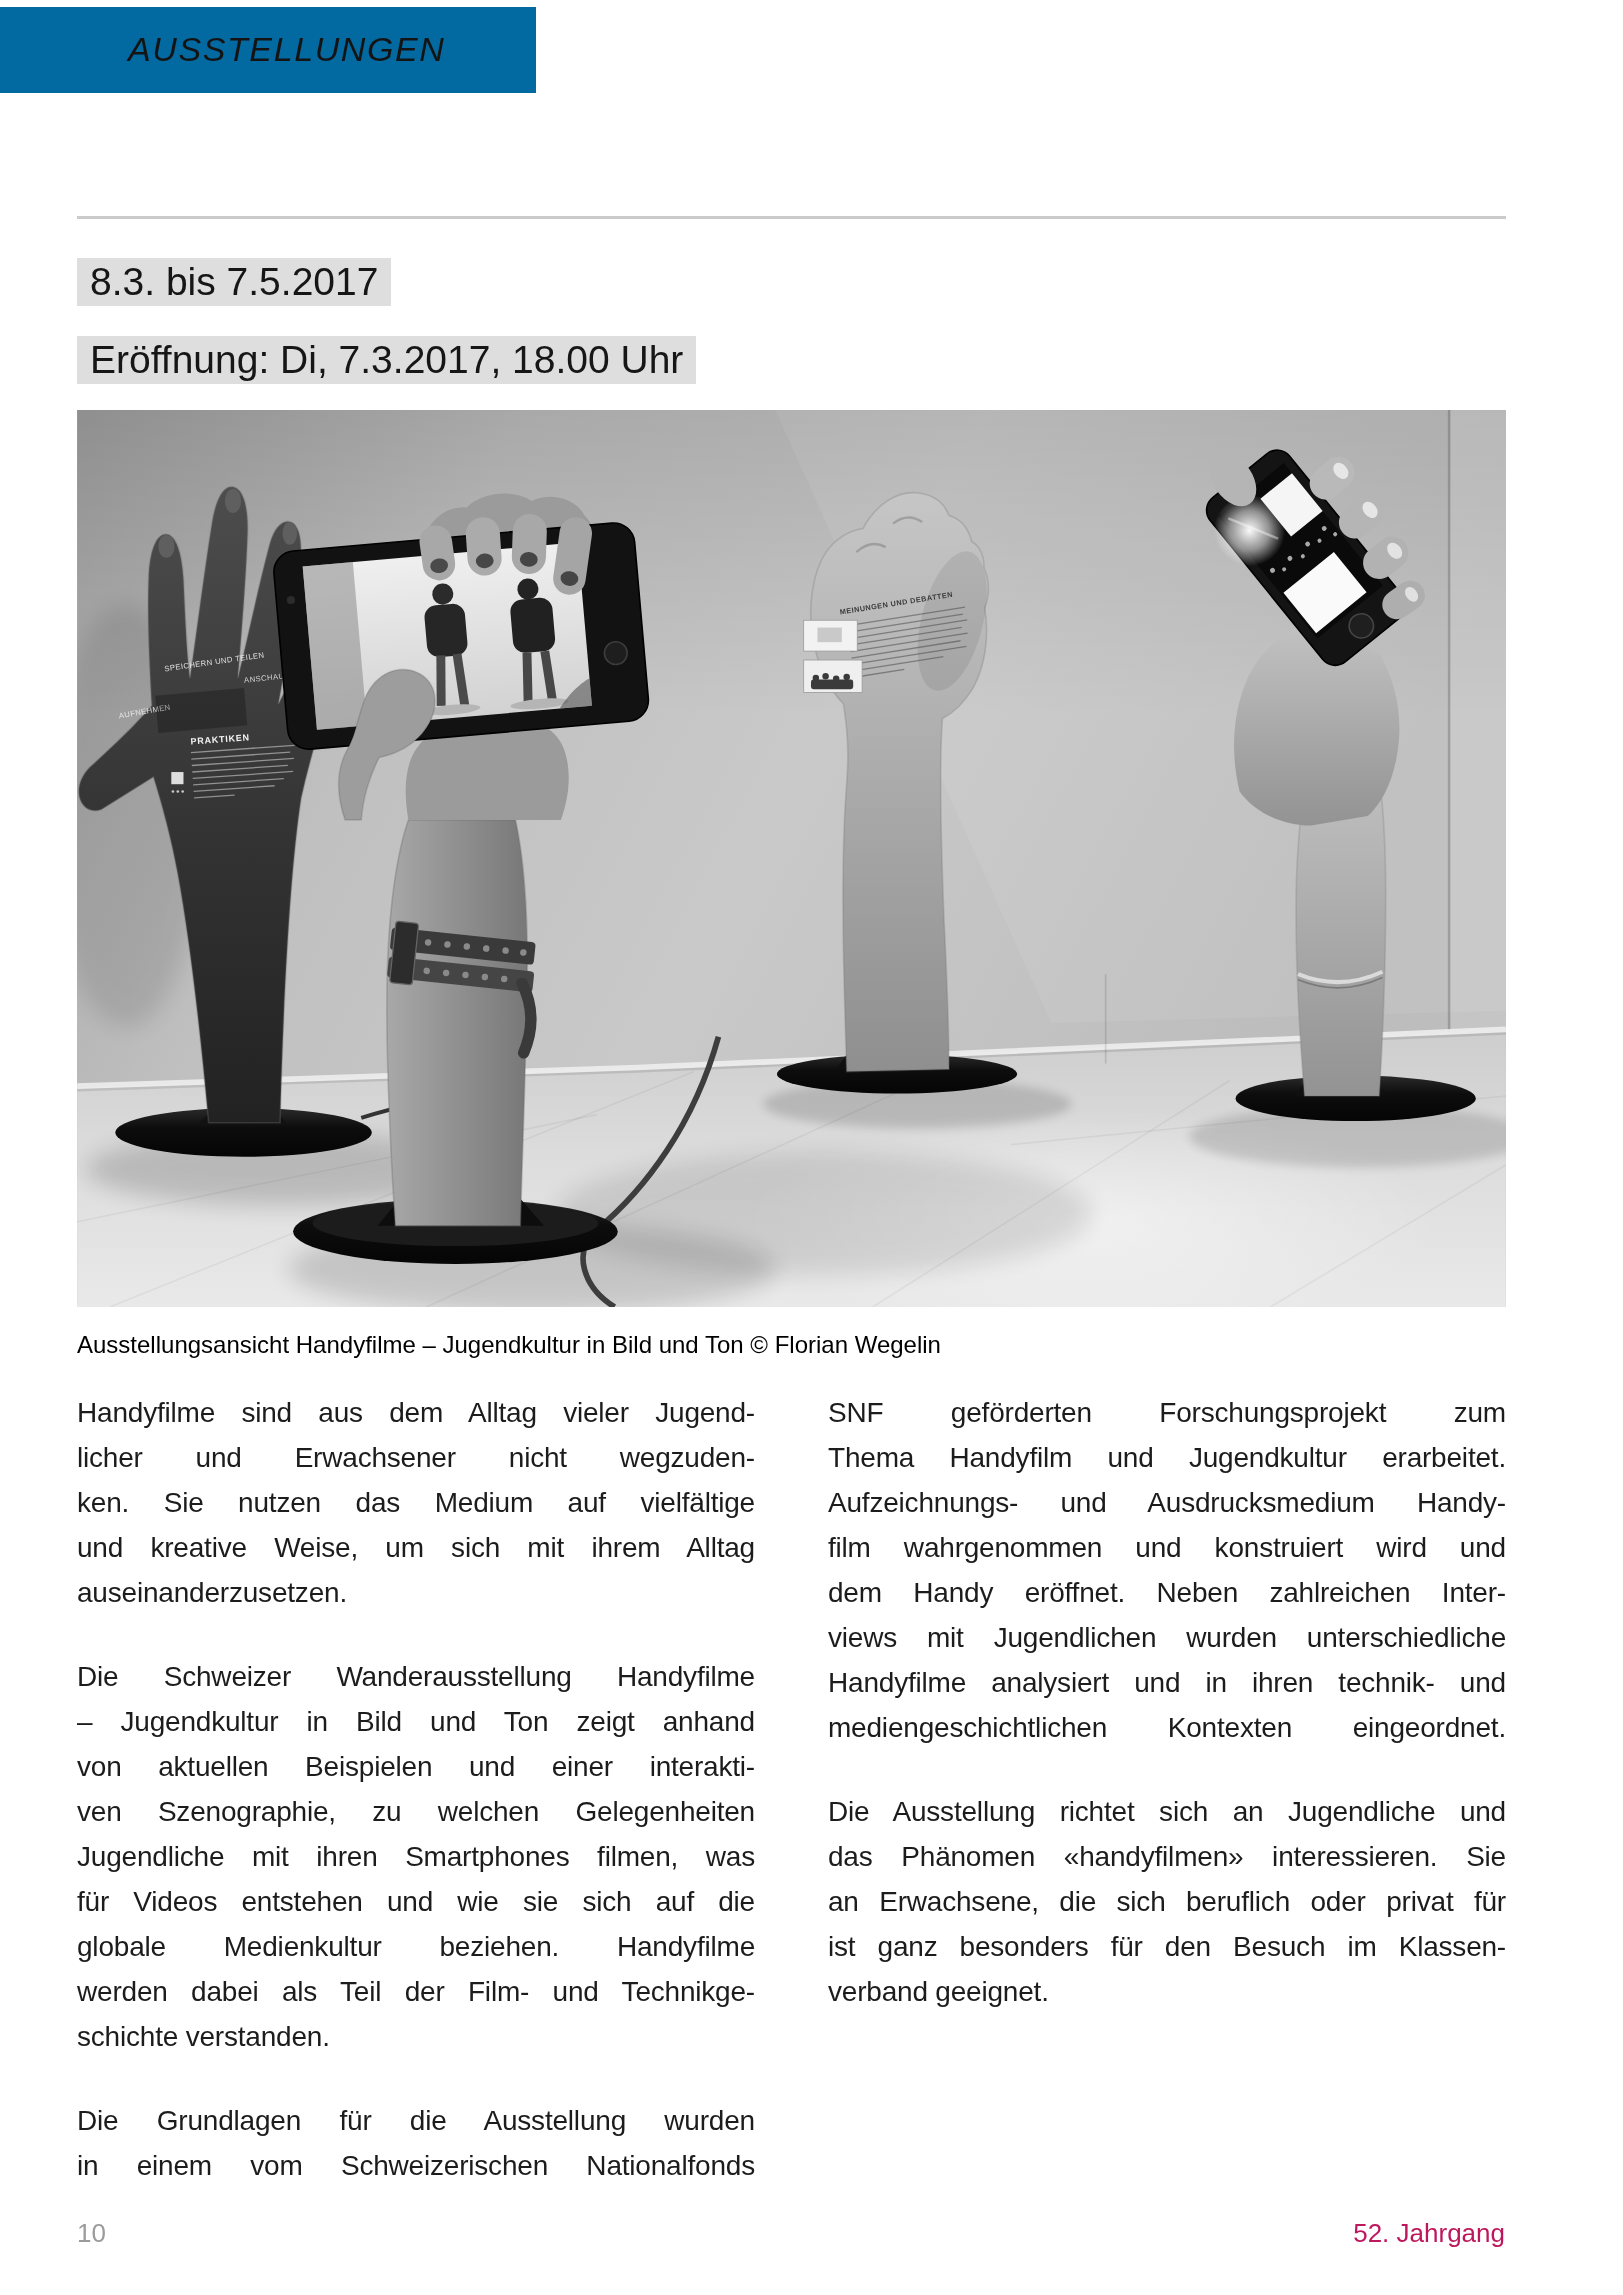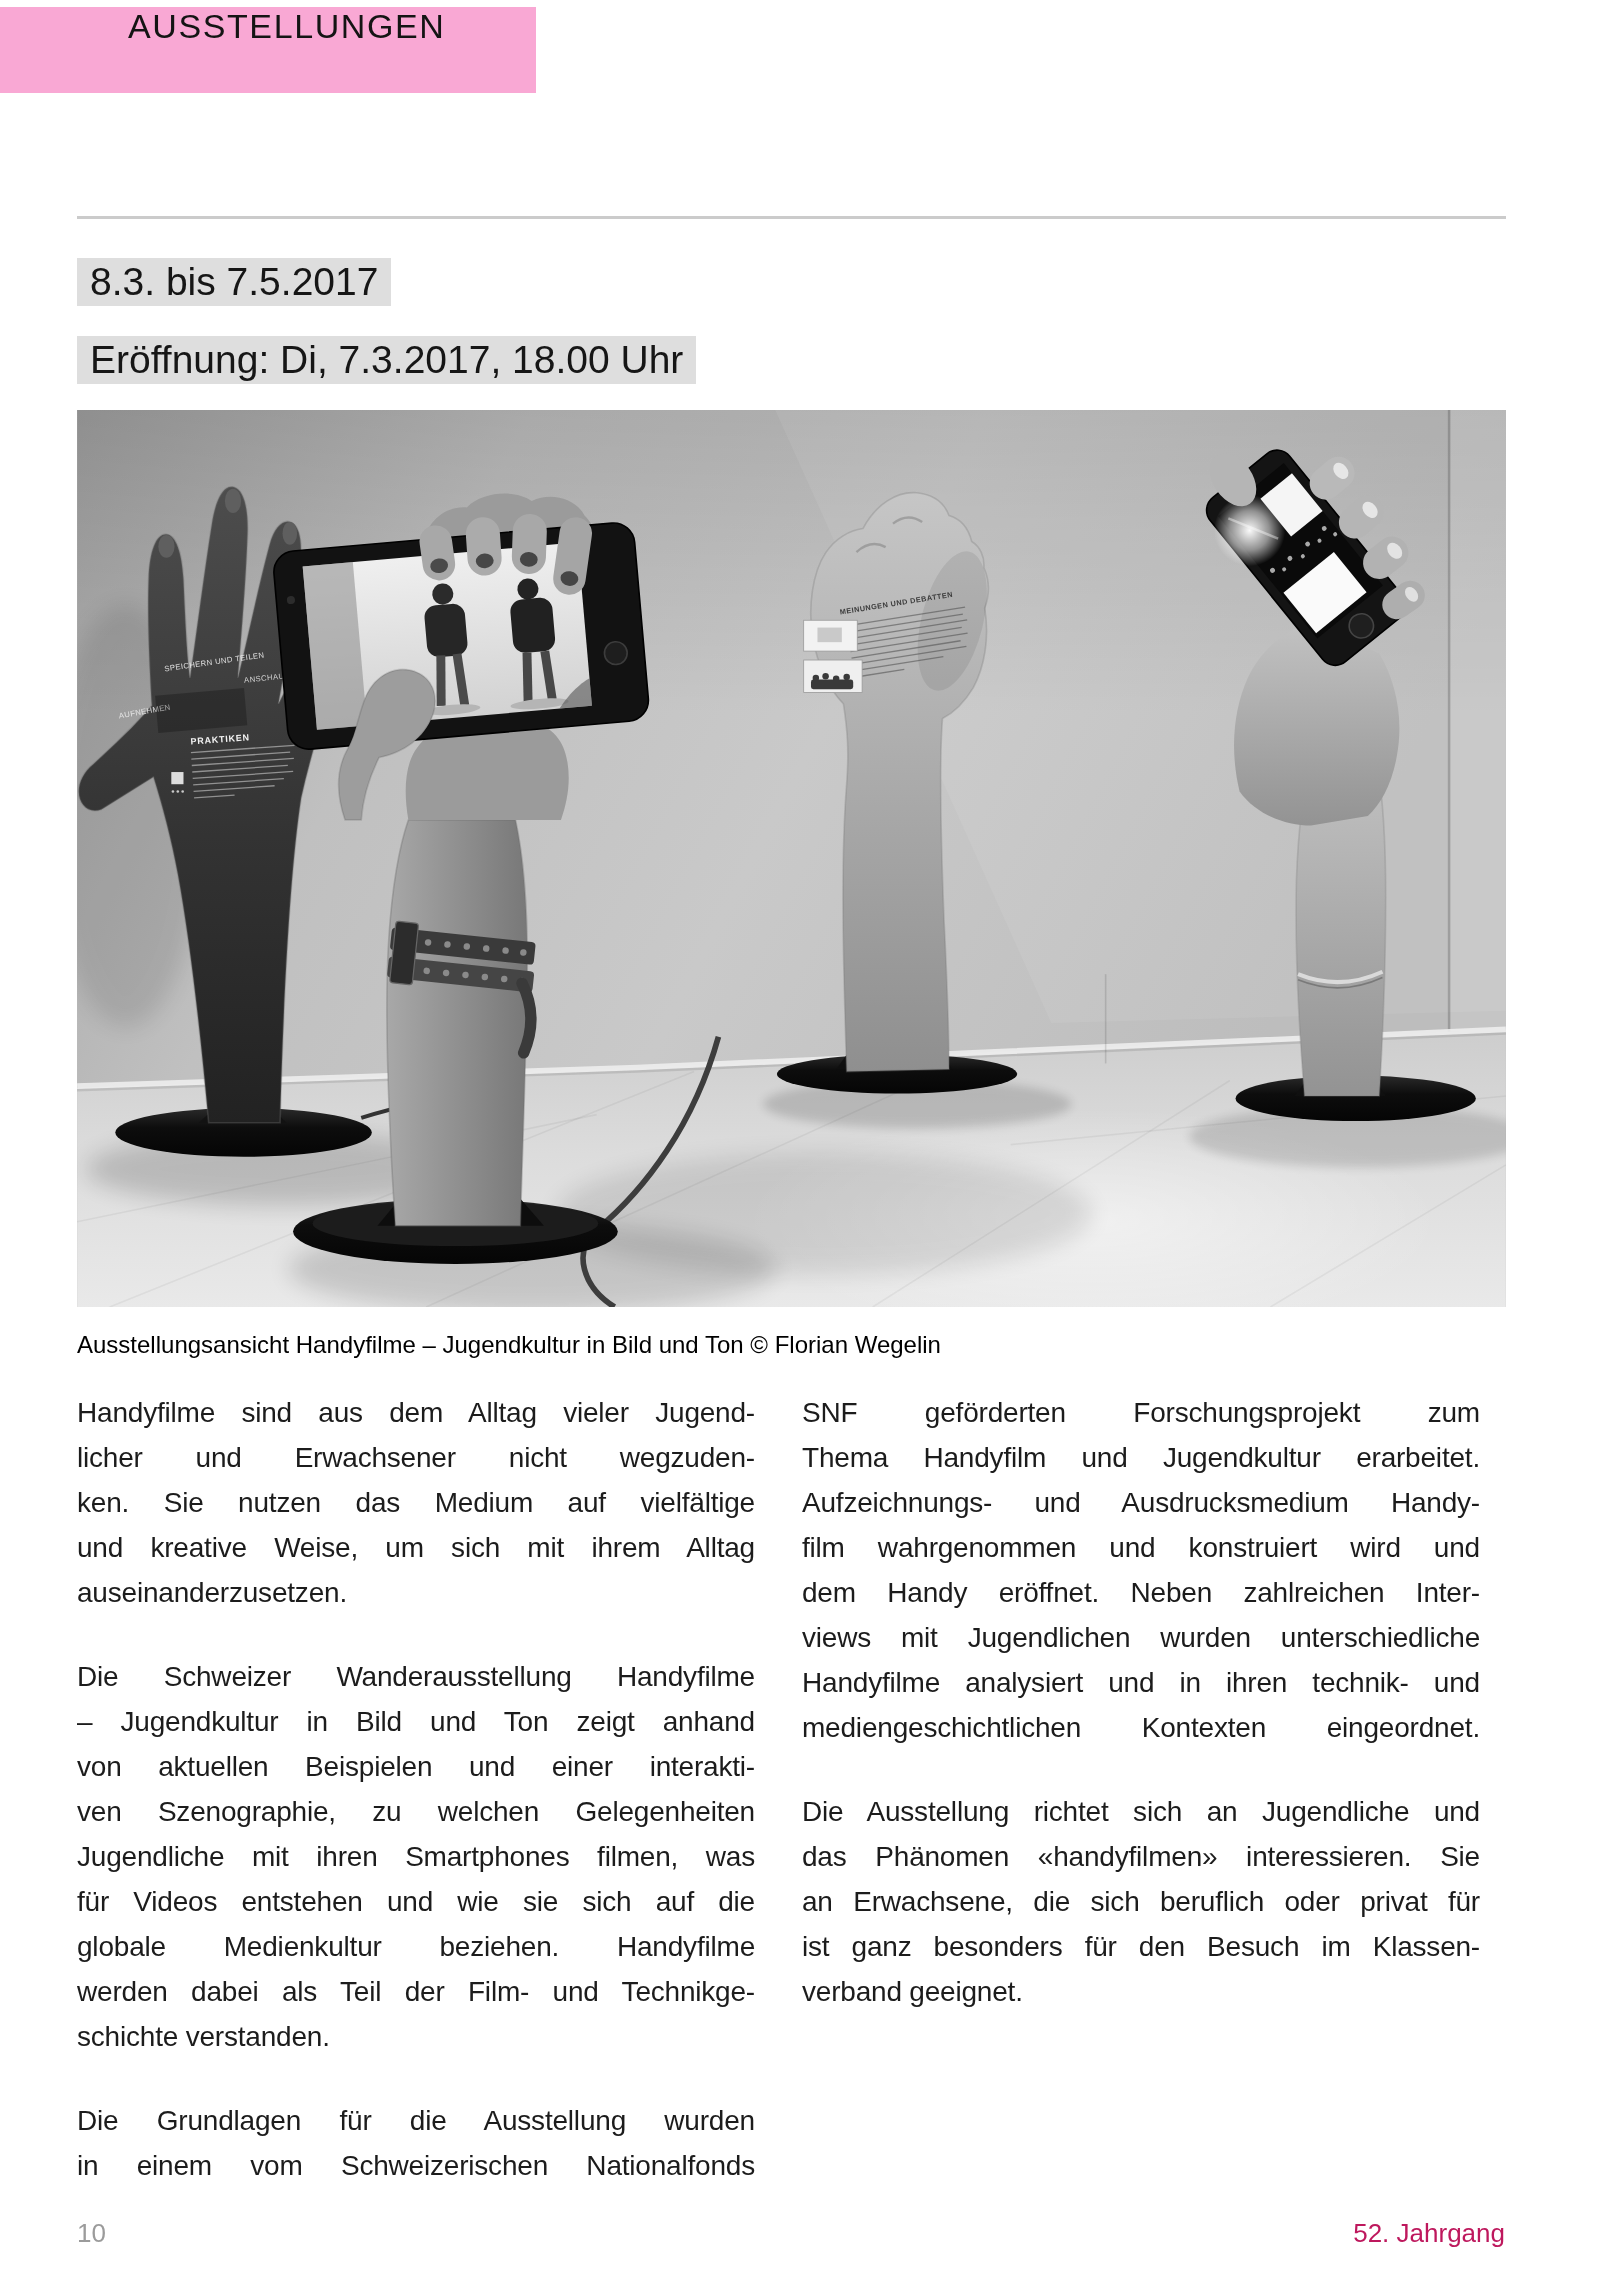--- a/index.html
+++ b/index.html
@@ -1,31 +1,31 @@
 <!DOCTYPE html>
 <html style="font-size:13px"><head>
 <meta charset="utf-8">
 <style>
   html,body{margin:0;padding:0;background:#777;}
   .page{position:relative;width:1623px;height:2295px;background:#ffffff;
         font-family:"Liberation Sans",sans-serif;color:#1a1a1a;overflow:hidden;}
-  .section-label{position:absolute;left:0;top:6.5px;width:536px;height:86px;background:#f9a8d4;
-        display:flex;align-items:flex-start;box-sizing:border-box;padding-left:128px;
-        font-size:34px;letter-spacing:1.6px;color:#141414;}
+  .section-label{position:absolute;left:0;top:6.5px;width:536px;height:86px;background:#0369a1;
+        display:flex;align-items:center;box-sizing:border-box;padding-left:128px;
+        font-size:34px;letter-spacing:1.6px;color:#141414;font-style:italic;}
   .title{position:absolute;left:77px;top:138px;font-size:47px;font-weight:400;
         letter-spacing:0.4px;white-space:nowrap;color:#161616;}
   .rule{position:absolute;left:77px;top:216px;width:1429px;height:3.2px;background:#cbcbcb;}
   .badge{position:absolute;left:77px;background:#dedede;font-size:39px;line-height:32px;
         padding:8px 13px;white-space:nowrap;color:#161616;}
   .badge-dates{top:258px;}
   .badge-opening{top:336px;}
   .figure{position:absolute;left:77px;top:410px;width:1429px;height:897px;background:#bfbfbf;}
   .figure svg{display:block;}
   .caption{position:absolute;left:77px;top:1331px;font-size:24px;color:#000000;white-space:nowrap;}
-  .columns{position:absolute;left:77px;top:1390px;width:1429px;display:flex;gap:47px;}
+  .columns{position:absolute;left:77px;top:1390px;width:1429px;display:flex;gap:73px;}
   .col{width:678px;font-size:28px;line-height:45px;letter-spacing:-0.2px;color:#1c1c1c;}
   .para{margin:0 0 39px 0;}
   .line{text-align:justify;text-align-last:justify;}
   .line.flush-left{text-align-last:left;}
   .pagenum{position:absolute;left:77px;top:2218px;font-size:26px;color:#9b9b9b;}
   .volume{position:absolute;right:118px;top:2218px;font-size:26px;color:#be185d;}
 </style>
 </head>
 <body>
 

